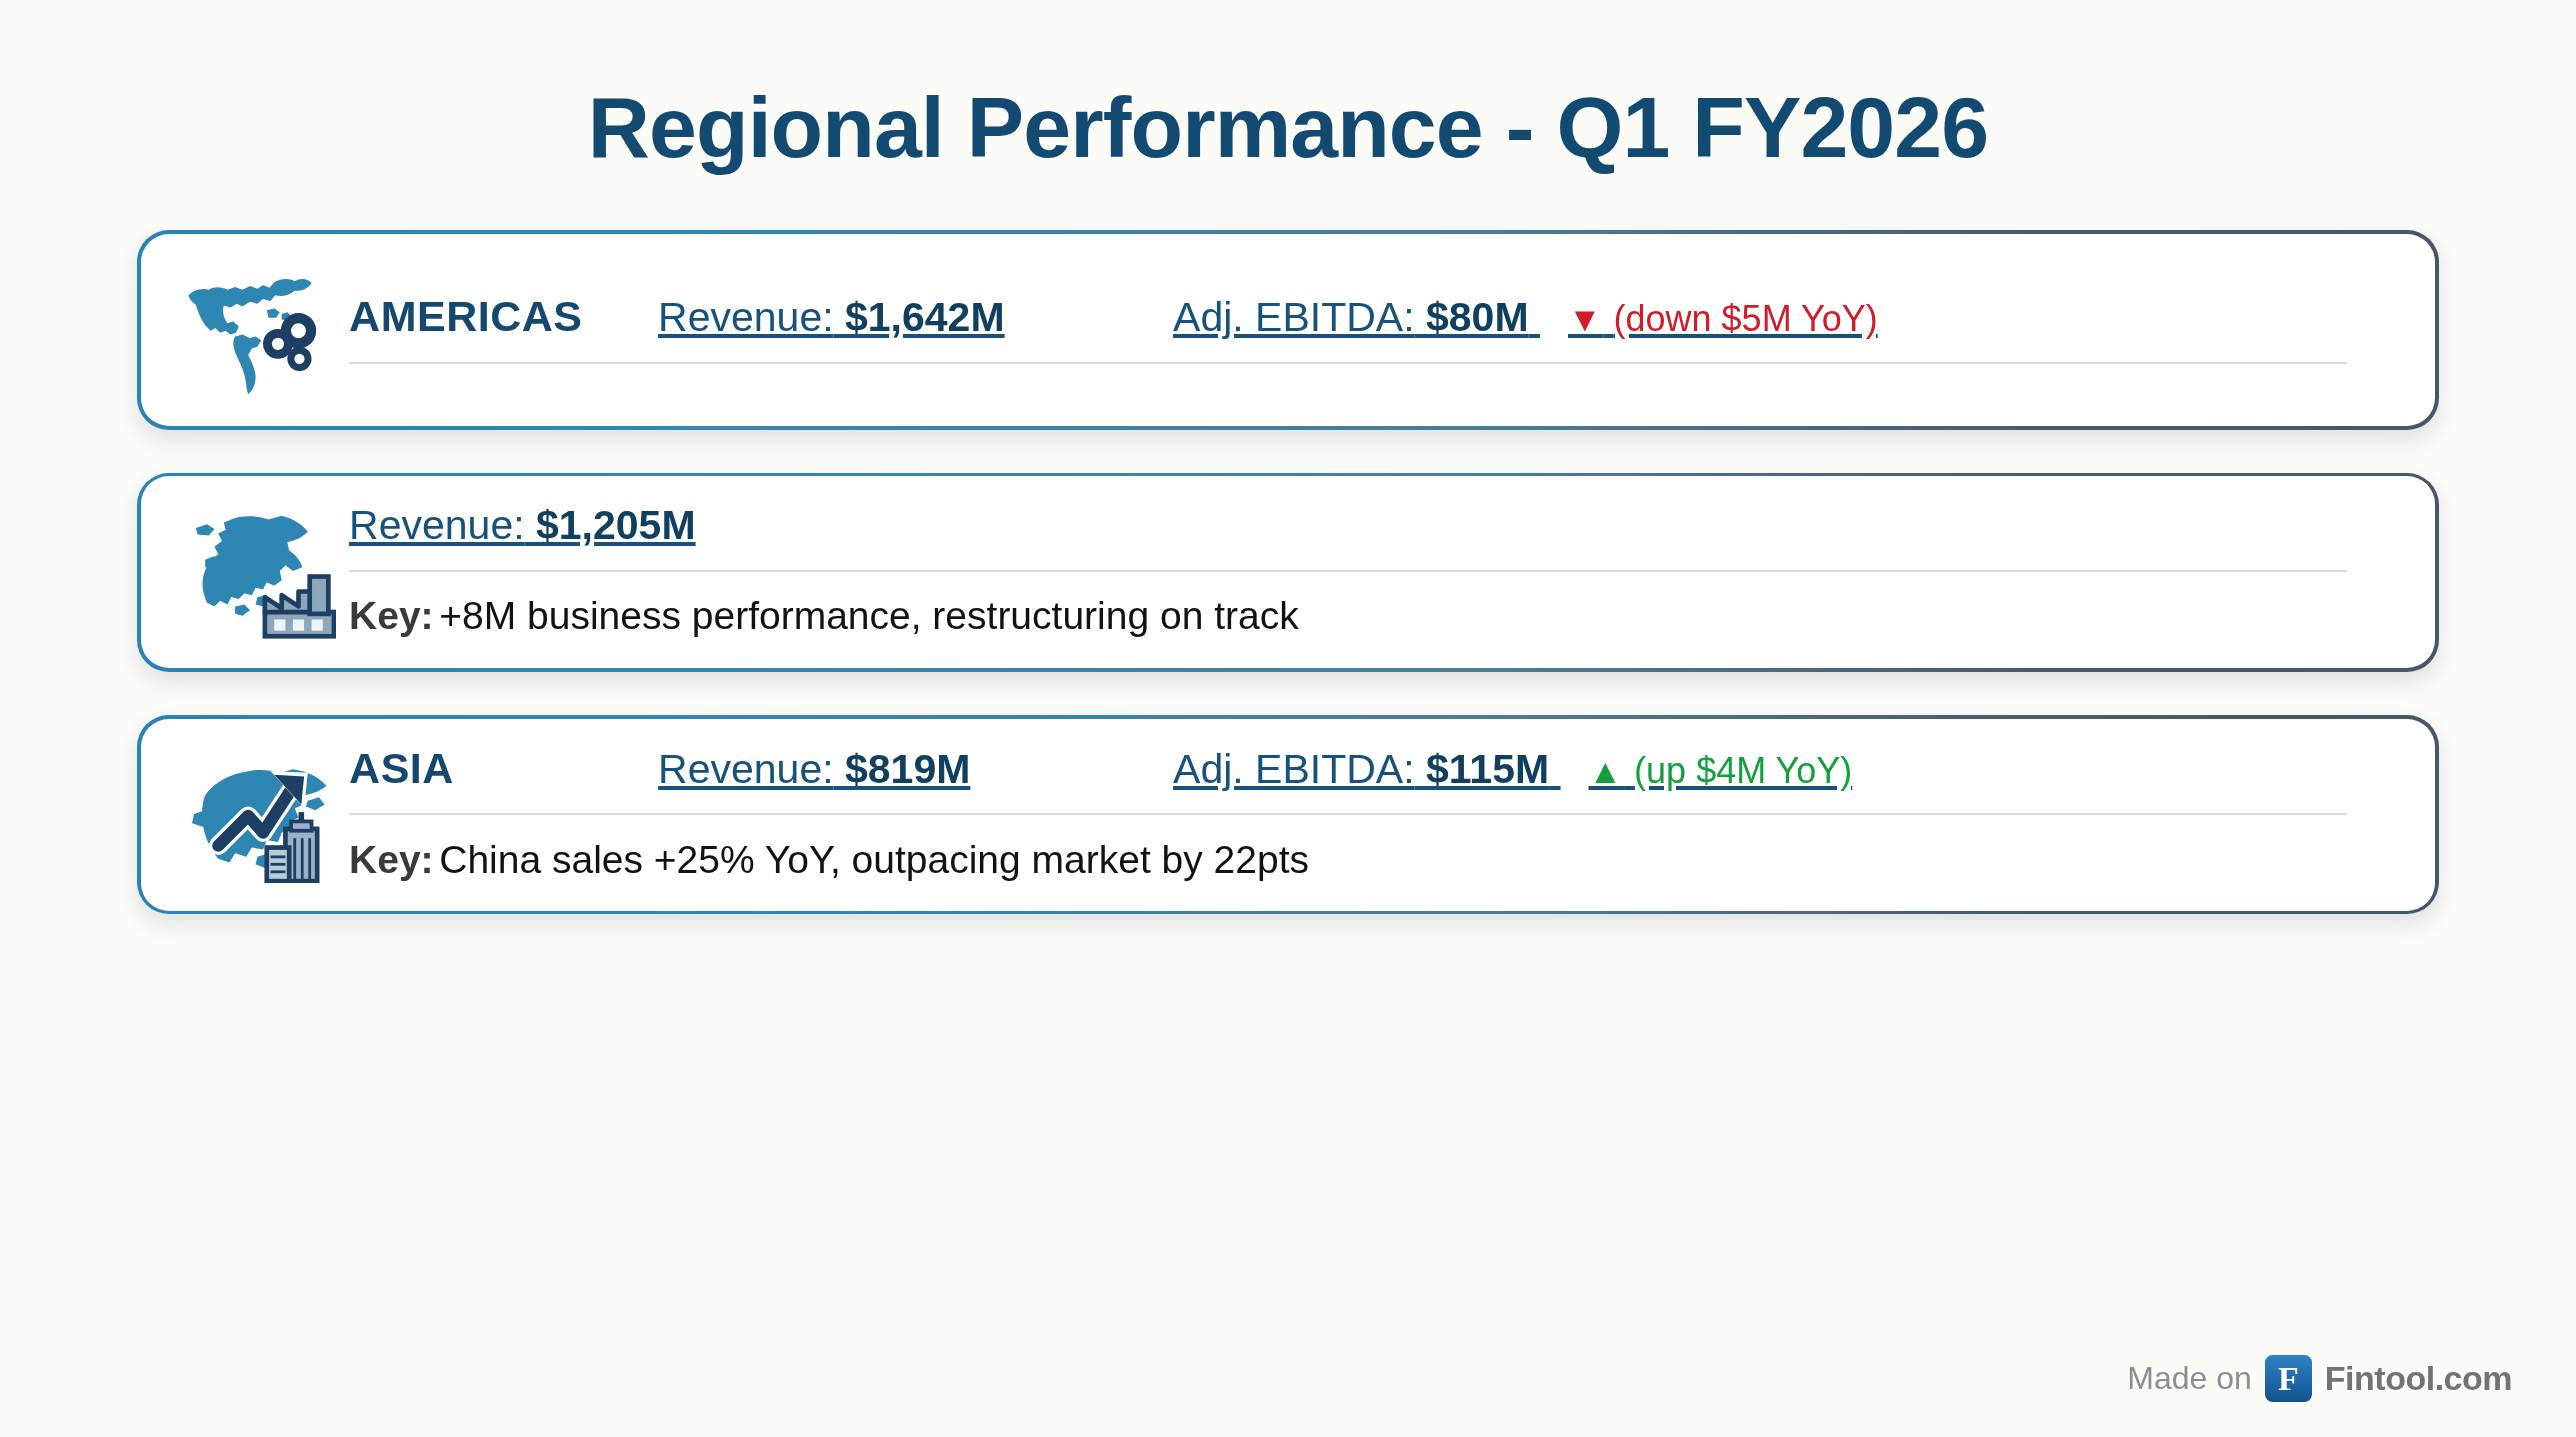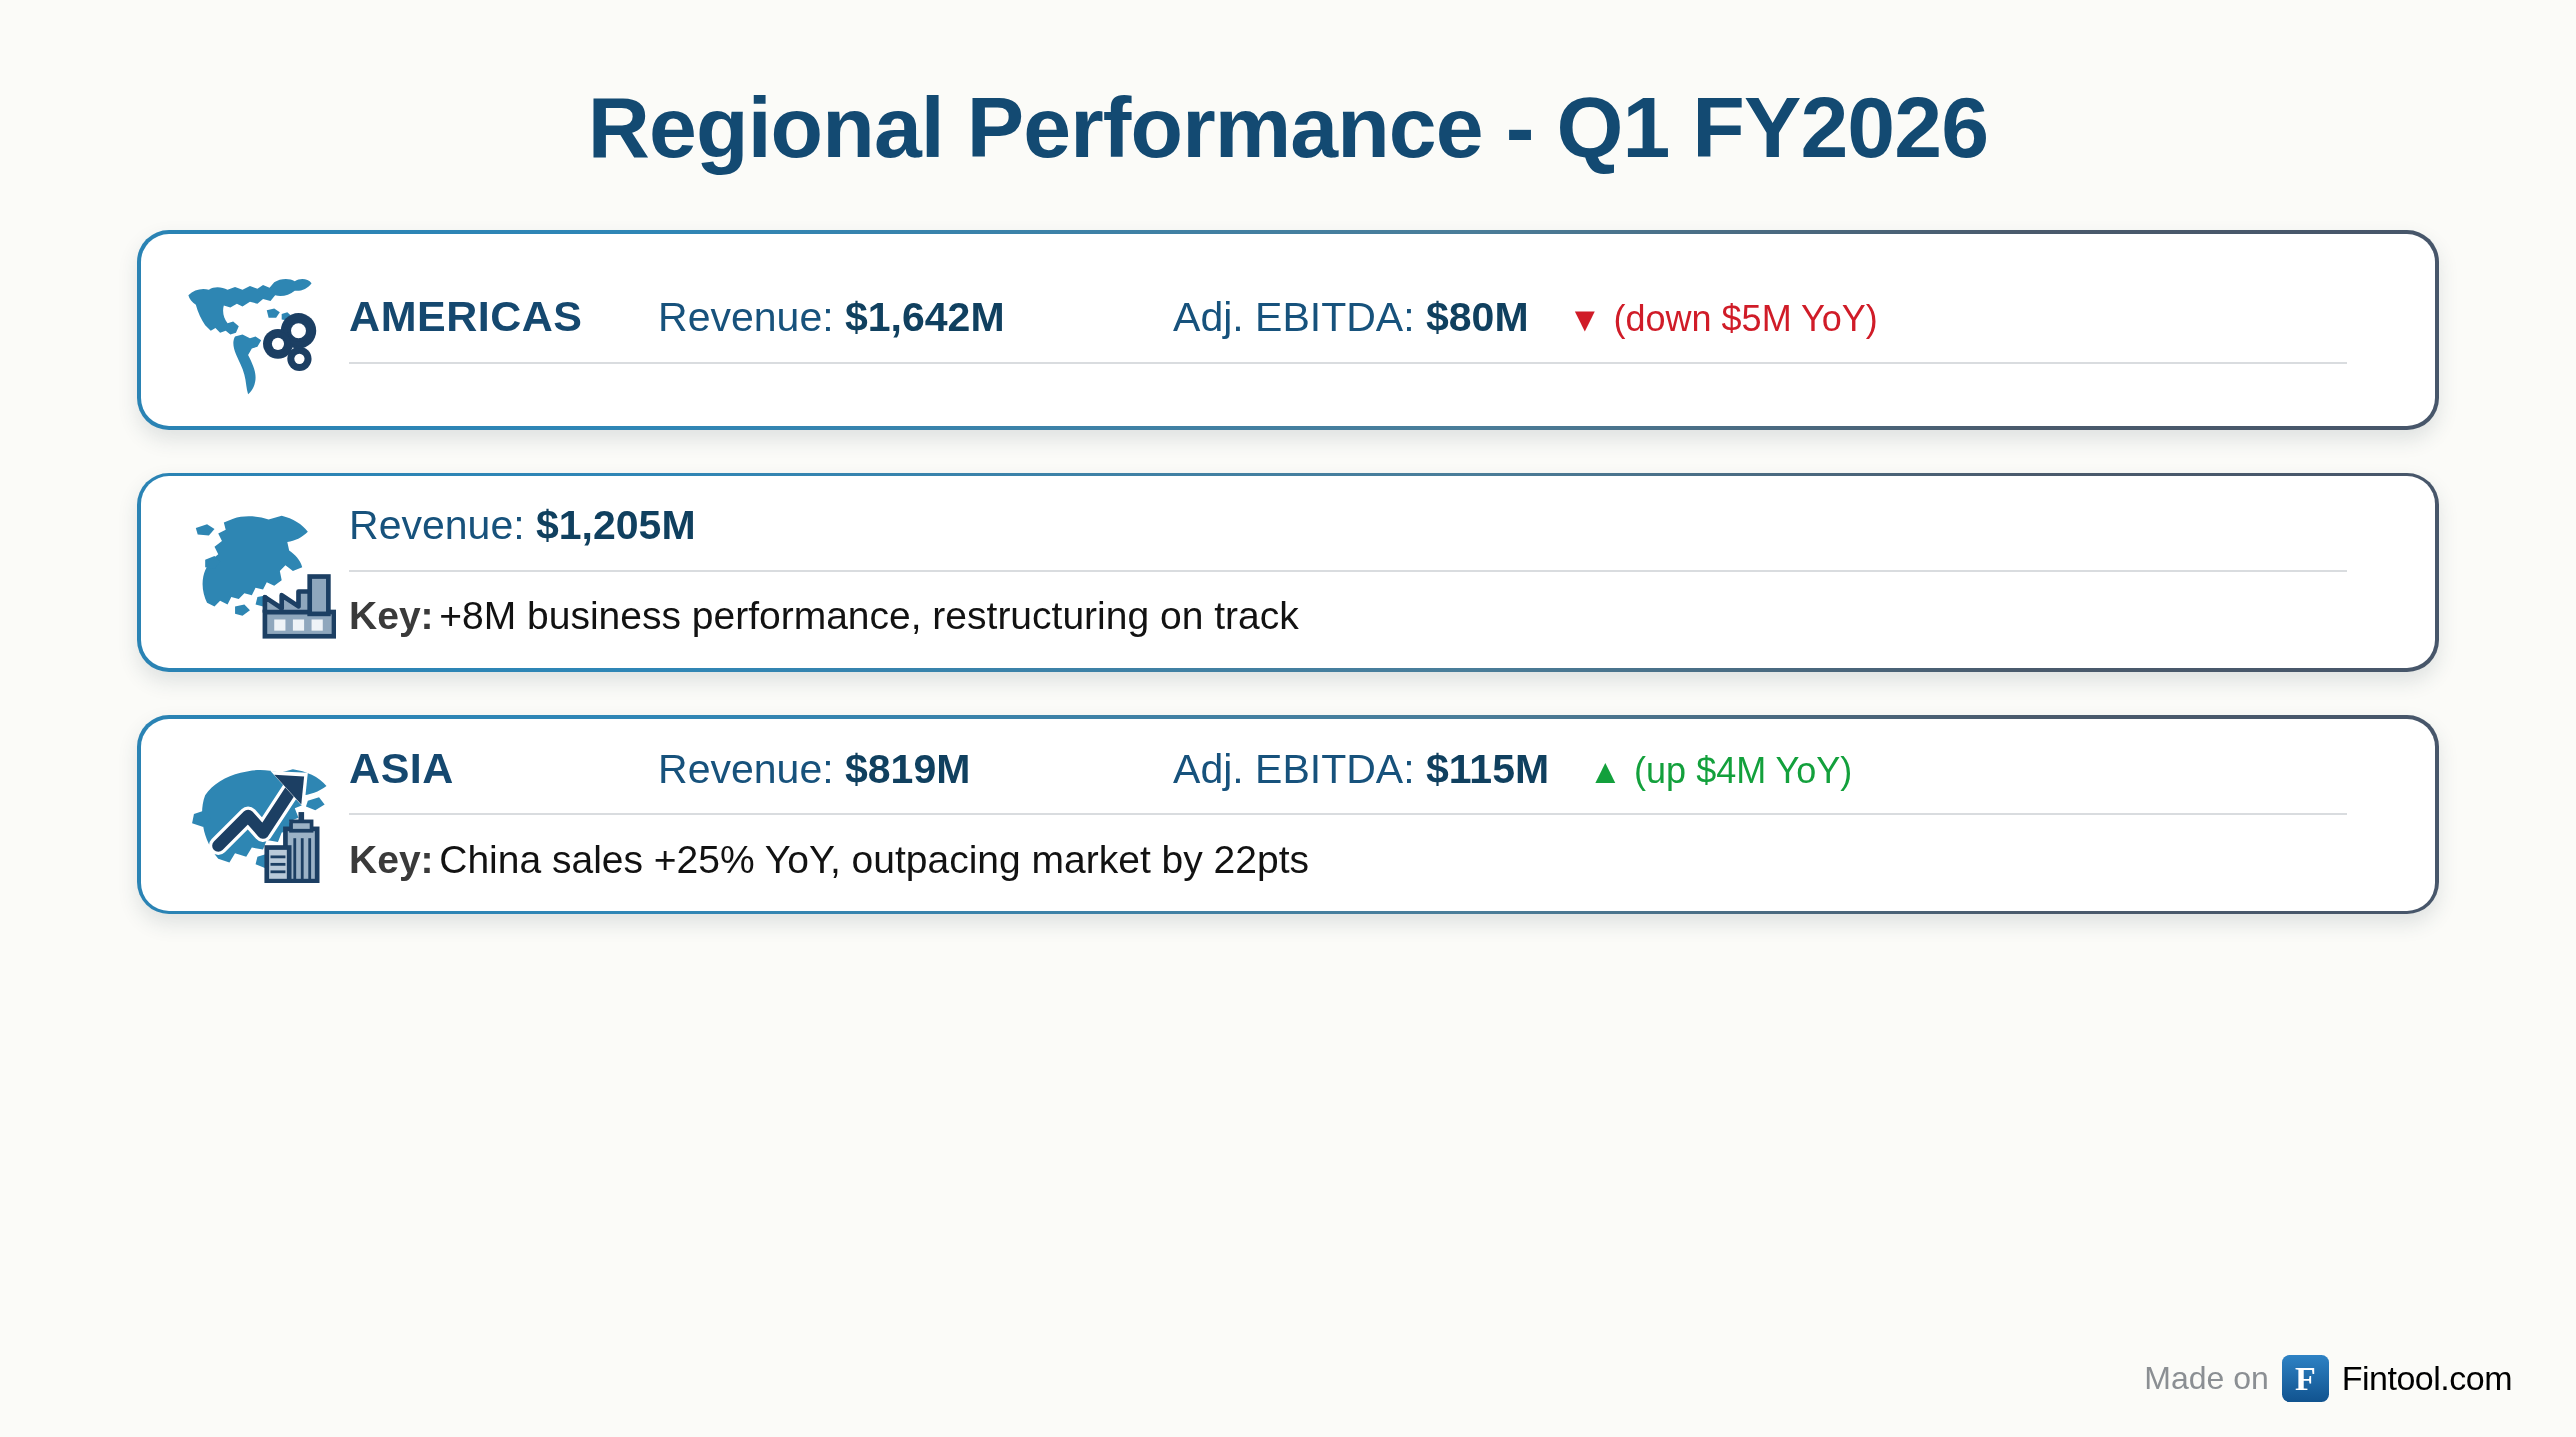--- a/index.html
+++ b/index.html
@@ -91,20 +91,21 @@
     color: #15486f;
     letter-spacing: 0.5px;
     width: 309px;
     min-width: 309px;
   }
 
   .metric {
     font-size: 41px;
     color: #17527c;
     font-weight: normal;
+    text-decoration: underline;
   }
   .metric .val {
     font-weight: bold;
     color: #10405f;
   }
 
   .metric-revenue {
     width: 515px;
     min-width: 515px;
     text-align: left;
@@ -164,22 +165,22 @@
     font-family: "Liberation Serif", serif;
     font-weight: bold;
     font-size: 34px;
     display: flex;
     align-items: center;
     justify-content: center;
     line-height: 1;
   }
   .footer-brand {
     font-size: 34px;
-    color: #000000;
-    font-weight: normal;
+    color: #737373;
+    font-weight: bold;
     letter-spacing: -0.5px;
   }
 </style>
 </head>
 <body>
 
 <div class="page-title">Regional Performance - Q1 FY2026</div>
 
 <div class="cards">
 

